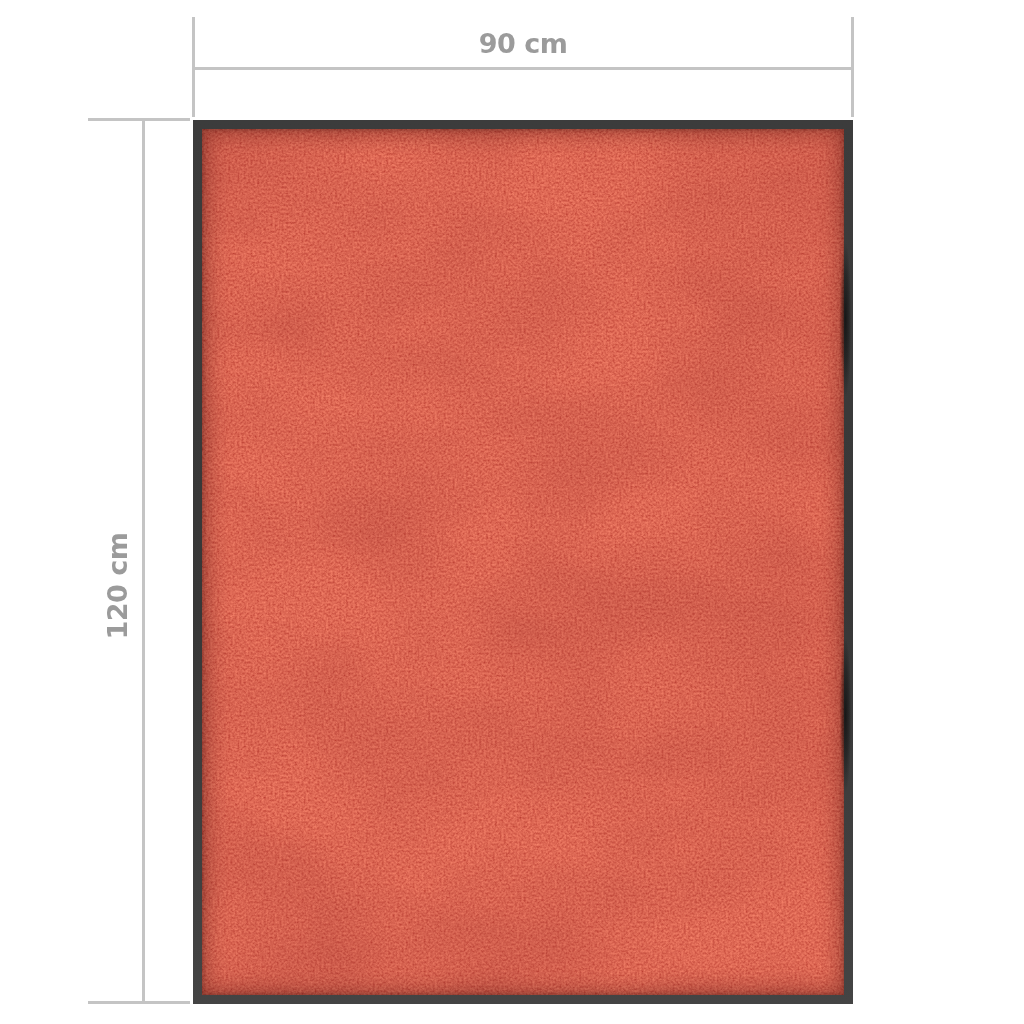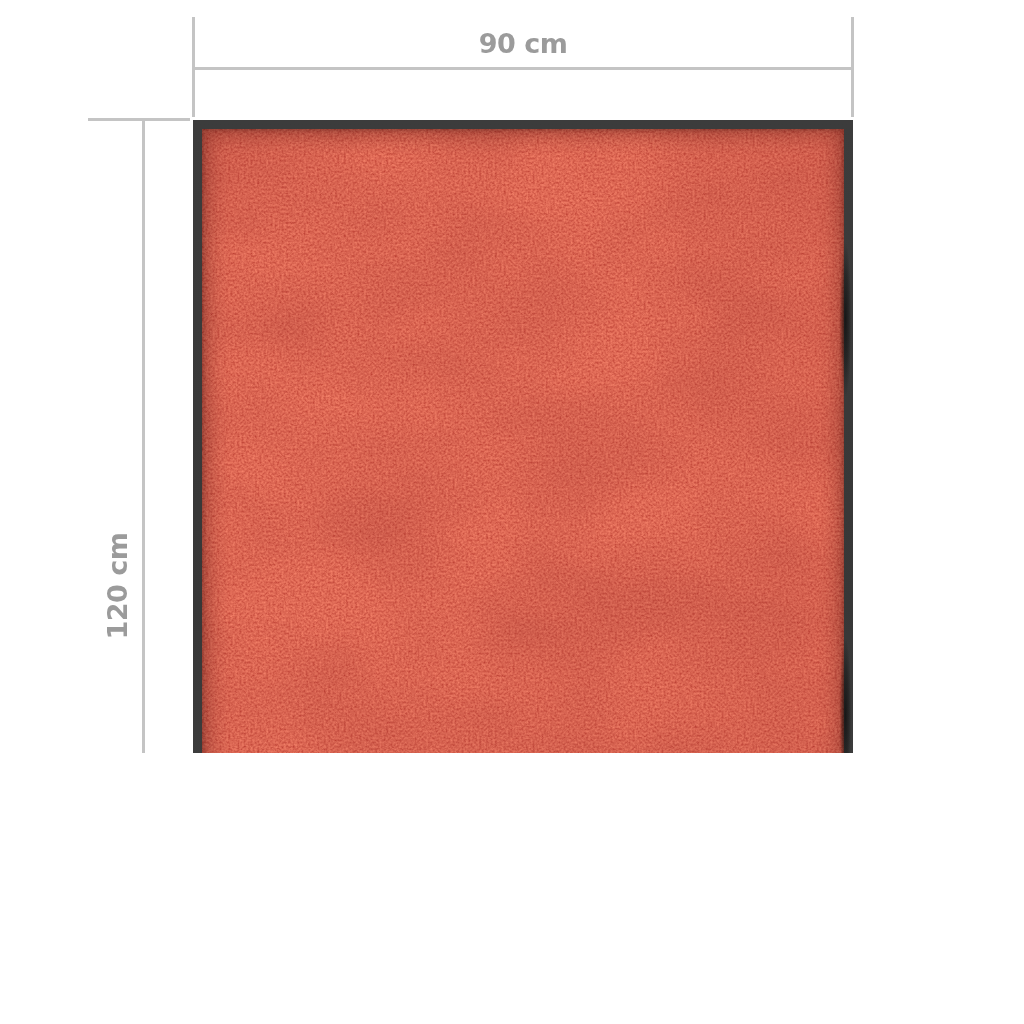--- a/index.html
+++ b/index.html
@@ -3,21 +3,21 @@
 <meta charset="utf-8">
 <style>
   html, body {
     margin: 0;
     padding: 0;
     background: #ffffff;
   }
   .stage {
     position: relative;
     width: 1024px;
-    height: 753px;
+    height: 1024px;
     background: var(--c-background, #ffffff);
     overflow: hidden;
     font-family: "DejaVu Sans", "Liberation Sans", sans-serif;
   }
 
   
   .dim-line, .dim-tick {
     position: absolute;
     background: var(--c-dimension-line, #c4c4c4);
   }

